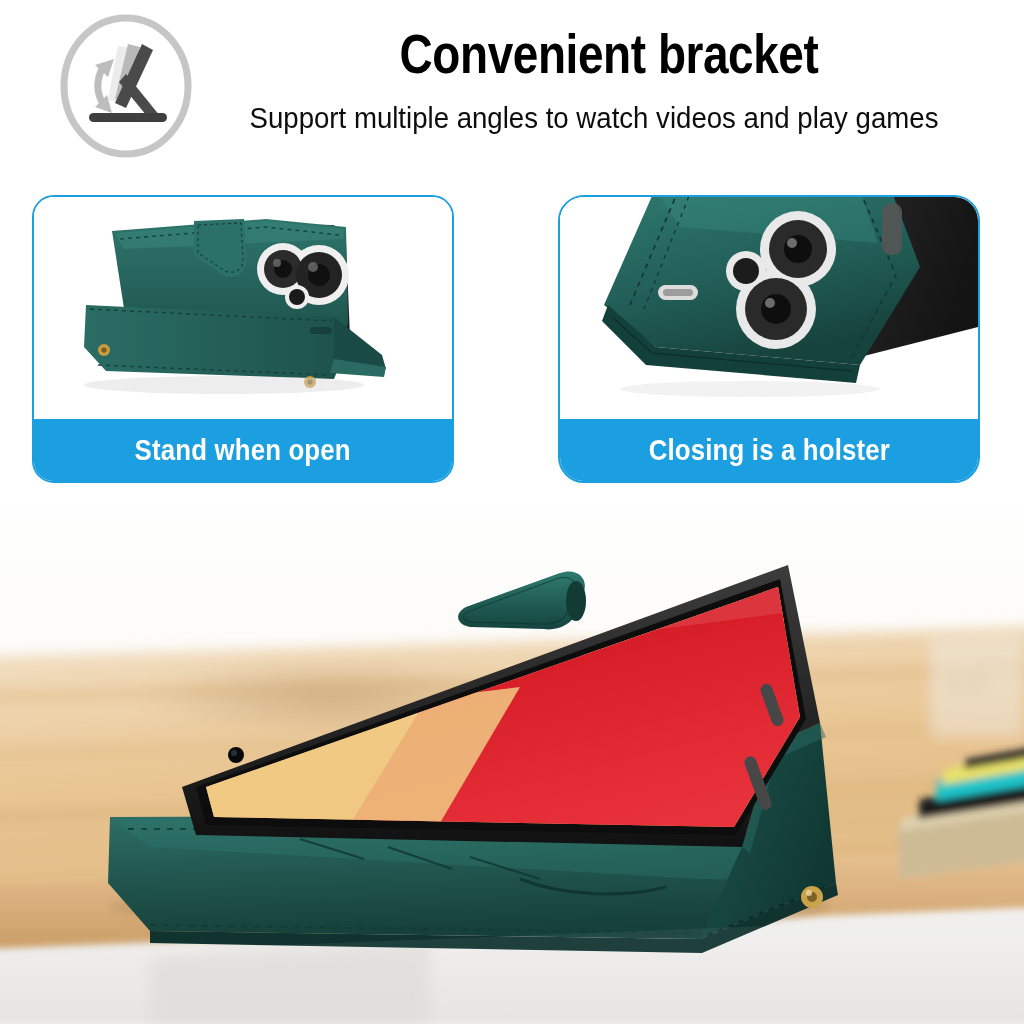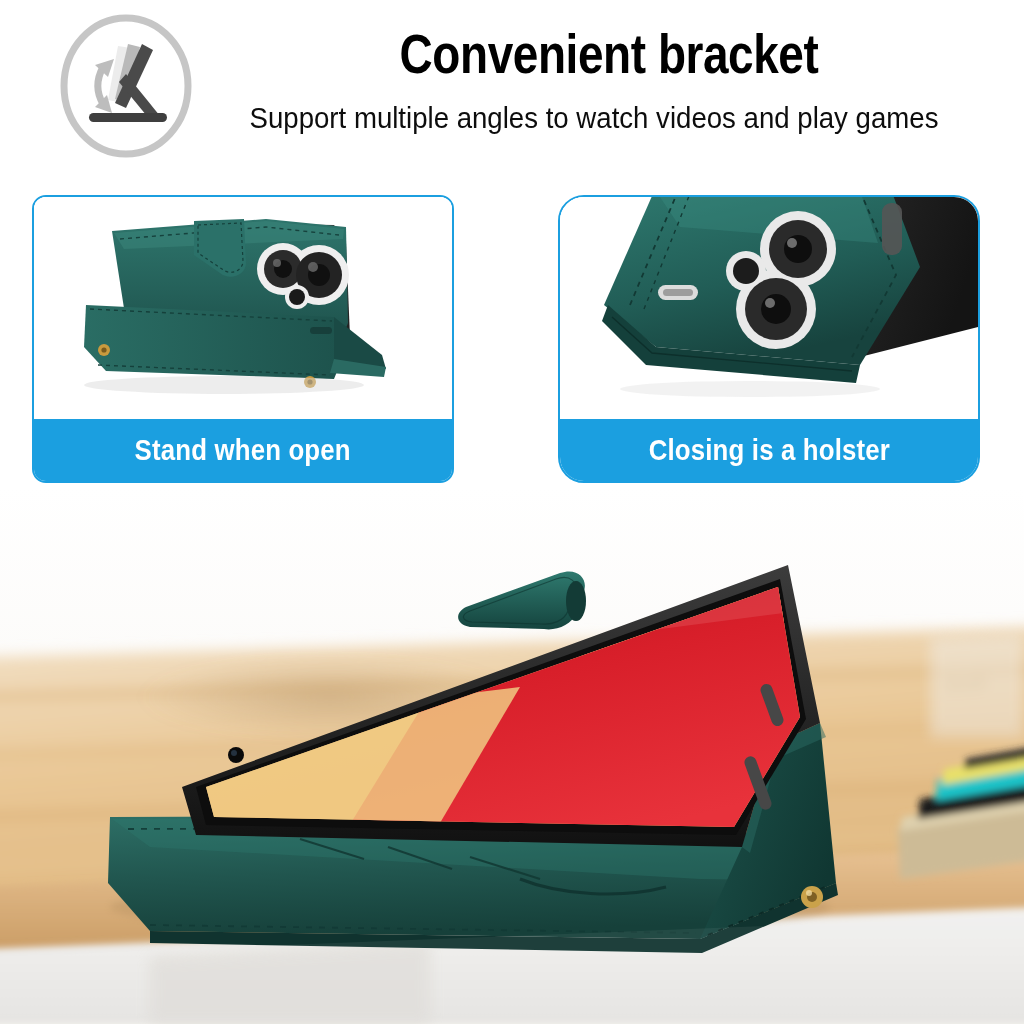--- a/index.html
+++ b/index.html
@@ -30,21 +30,21 @@
     transform:scaleX(0.92);transform-origin:center top;white-space:nowrap;
   }
 
   
   .cards{position:absolute;left:0;top:195px;width:1024px;height:292px;}
   .card{
     position:absolute;top:0;width:422px;height:288px;
     border:2px solid #1b9fe0;border-radius:22px;
     background:#fff;overflow:hidden;box-sizing:border-box;
   }
-  .card.left{left:32px;border-radius:14px;}
+  .card.left{left:32px;}
   .card.right{left:558px;border-radius:26px;}
   .card-photo{position:absolute;left:0;top:0;right:0;height:226px;background:#fff;overflow:hidden;}
   .card-caption{
     position:absolute;left:0;right:0;bottom:0;height:62px;
     background:#1b9fe0;color:#fff;display:flex;align-items:center;justify-content:center;
   }
   .card-caption span{
     font-family:"Liberation Sans Narrow","Liberation Sans",sans-serif;
     font-weight:bold;font-size:30px;letter-spacing:0.2px;
     transform:scaleX(0.86);transform-origin:center center;white-space:nowrap;

